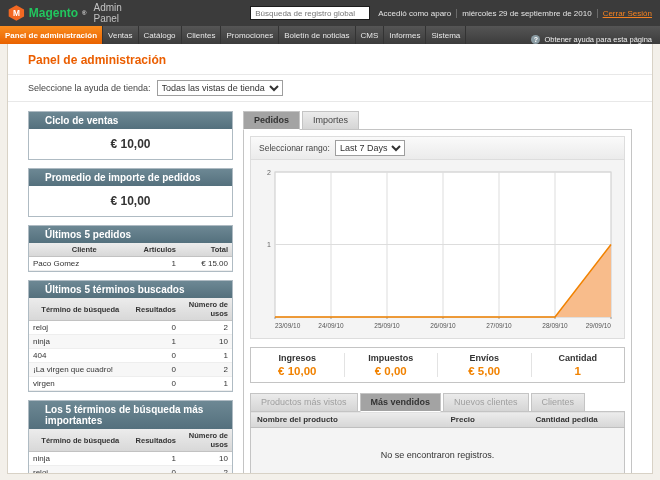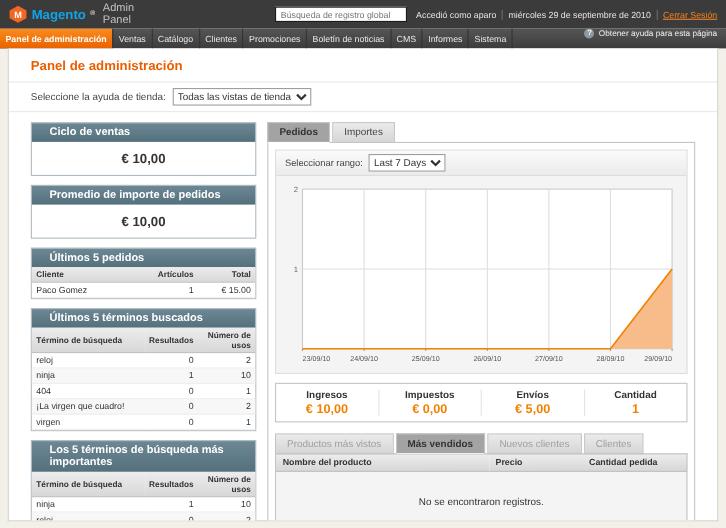--- a/index.html
+++ b/index.html
@@ -2,51 +2,51 @@
 <html><head>
 <meta charset="utf-8">
 <style>
   *{box-sizing:border-box;margin:0;padding:0}
   html,body{width:660px;height:480px}
   body{background:#f3f0ea;font-family:"Liberation Sans","DejaVu Sans",sans-serif;overflow:hidden;position:relative}
 
   
   .header{height:26px;background:#3b3b3b;display:flex;align-items:center;padding:0 8px;gap:8px}
   .logo{display:flex;align-items:center;gap:4px;cursor:pointer}
-  .logo-text{color:#0ea5e9;font-weight:bold;font-size:12px}
+  .logo-text{color:#22c55e;font-weight:bold;font-size:12px}
   .logo-reg{color:#fff;font-size:6px;vertical-align:super}
   .logo-sub{color:#c2c2c2;font-size:10px;margin-left:3px}
   .global-search{width:120px;height:14px;font-size:8px;border:1px solid #1c1c1c;padding:1px 4px;margin-left:96px;background:#fff;color:#555}
   .header-right{margin-left:auto;display:flex;align-items:flex-start;font-size:8px;color:#e5e5e5;gap:5px;white-space:nowrap}
   .header-sep{width:1px;height:9px;background:#6a6a6a}
   .logout{color:#f58220;text-decoration:underline;cursor:pointer}
 
   
   .nav{height:18px;background:linear-gradient(#555,#3c3c3c);display:flex;align-items:stretch;font-size:8px;color:#e8e8e8;overflow:hidden}
   .nav-item{padding:0 5px;display:flex;align-items:center;border-right:1px solid #333;cursor:pointer;white-space:nowrap}
   .nav-item.active{background:linear-gradient(#fa8c1e,#e96200);color:#fff;font-weight:bold}
-  .nav-help{margin-left:auto;display:flex;align-items:flex-start;gap:4px;padding:0 8px;font-size:7.5px;color:#f0f0f0;white-space:nowrap;cursor:pointer}
+  .nav-help{margin-left:auto;display:flex;align-items:flex-end;gap:4px;padding:0 8px;font-size:7.5px;color:#f0f0f0;white-space:nowrap;cursor:pointer}
   .help-icon{width:9px;height:9px;border-radius:50%;background:#8a9ba3;color:#fff;font-size:7px;line-height:9px;text-align:center;font-weight:bold;flex:none}
 
   
   .content{margin:0 7px;background:#fff;border:1px solid #d8d2c6;border-top:none;height:430px;overflow:hidden}
   .page-title{color:#eb5e00;font-size:12px;font-weight:bold;padding:9px 20px 7px}
   .rule{border-top:1px solid #e8e8e8}
   .store-row{display:flex;align-items:center;gap:6px;padding:5px 20px;font-size:9px;color:#444}
   select{font-size:9px;border:1px solid #9e9e9e;background:#fff;height:16px;color:#333}
   .columns{display:flex;gap:10px;padding:9px 20px 0}
   .left-col{width:205px;flex:none}
   .right-col{flex:1;min-width:0}
 
   
   .panel{border:1px solid #afbbc3;margin-bottom:8px;background:#fff}
   .panel-head{background:linear-gradient(#6d8894,#54707d);color:#fff;font-size:10px;font-weight:bold;padding:3px 16px}
   .panel-value{text-align:center;font-size:12px;font-weight:bold;color:#333;padding:8px 0}
   table.grid{width:100%;border-collapse:collapse;font-size:8px;background:#fff}
-  .grid th{background:linear-gradient(#ececec,#d8d8d8);border-bottom:1px solid #c2c2c2;padding:2px 4px;text-align:left;font-size:7.5px;color:#333}
+  .grid th{background:linear-gradient(#ececec,#d8d8d8);border-bottom:1px solid #c2c2c2;padding:2px 4px;text-align:center;font-size:7.5px;color:#333}
   .grid td{padding:2px 4px;border-bottom:1px solid #eee;color:#333}
   .grid tr.alt td{background:#f7f7f7}
   .grid .num{text-align:right}
   .w-sm{width:40px}.w-md{width:52px}
 
   
   .tabs-row{display:flex;gap:2px;position:relative;z-index:2}
   .tab{padding:3px 10px 4px;font-size:9px;border:1px solid #c4c4c4;background:linear-gradient(#ebebeb,#d5d5d5);color:#444;cursor:pointer;margin-bottom:-1px;white-space:nowrap}
   .tab.active{background:#a3a3a3;font-weight:bold;color:#333;border-bottom-color:#fff}
   .tab.muted{color:#9f9f9f}

